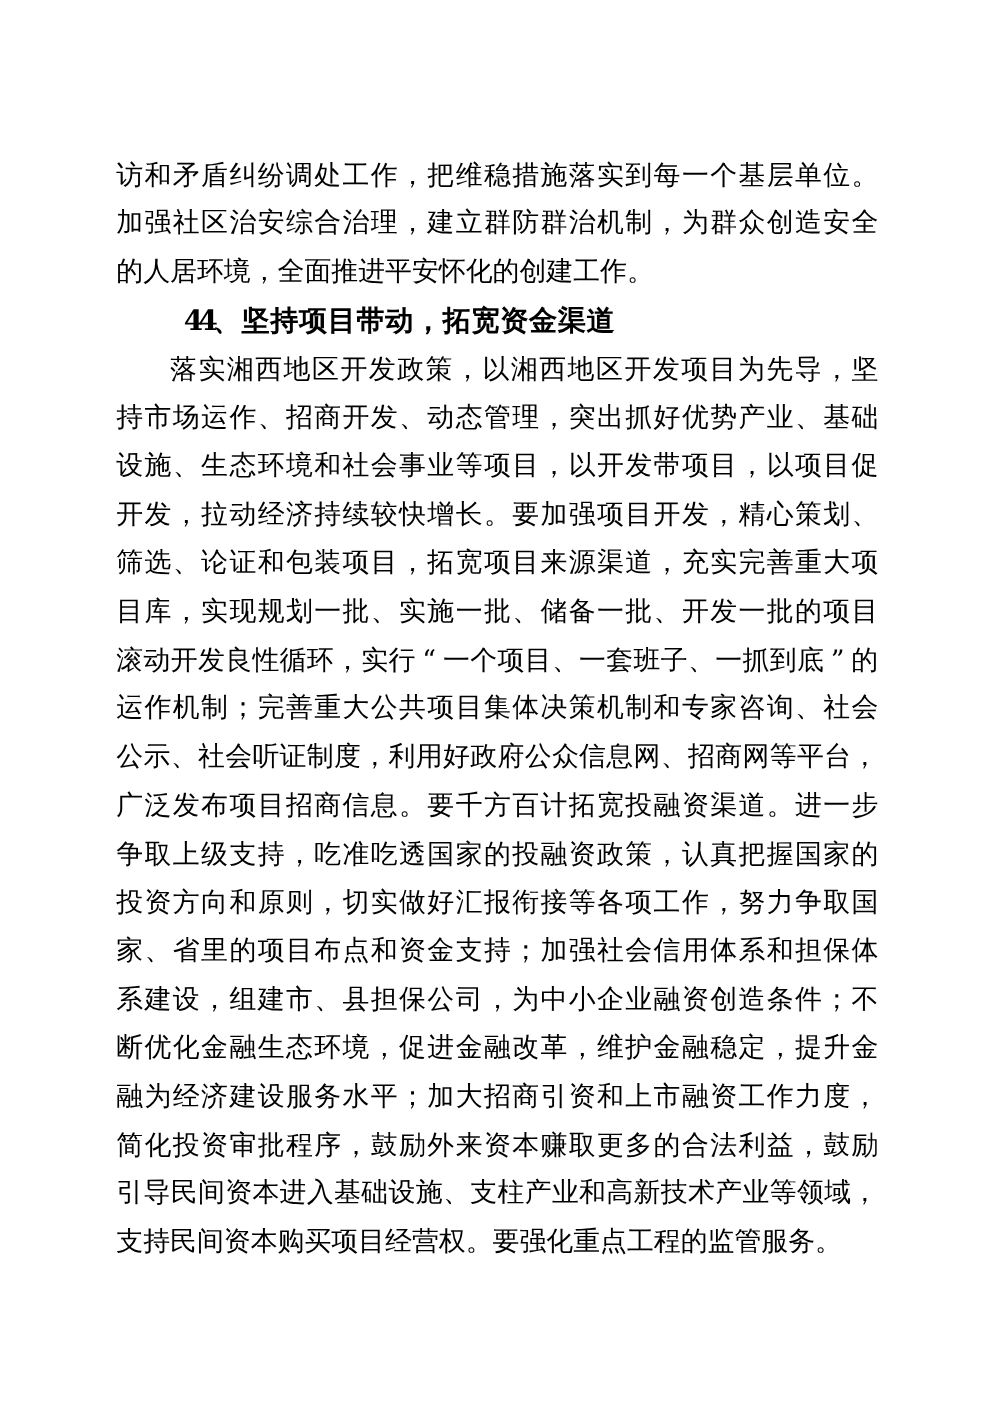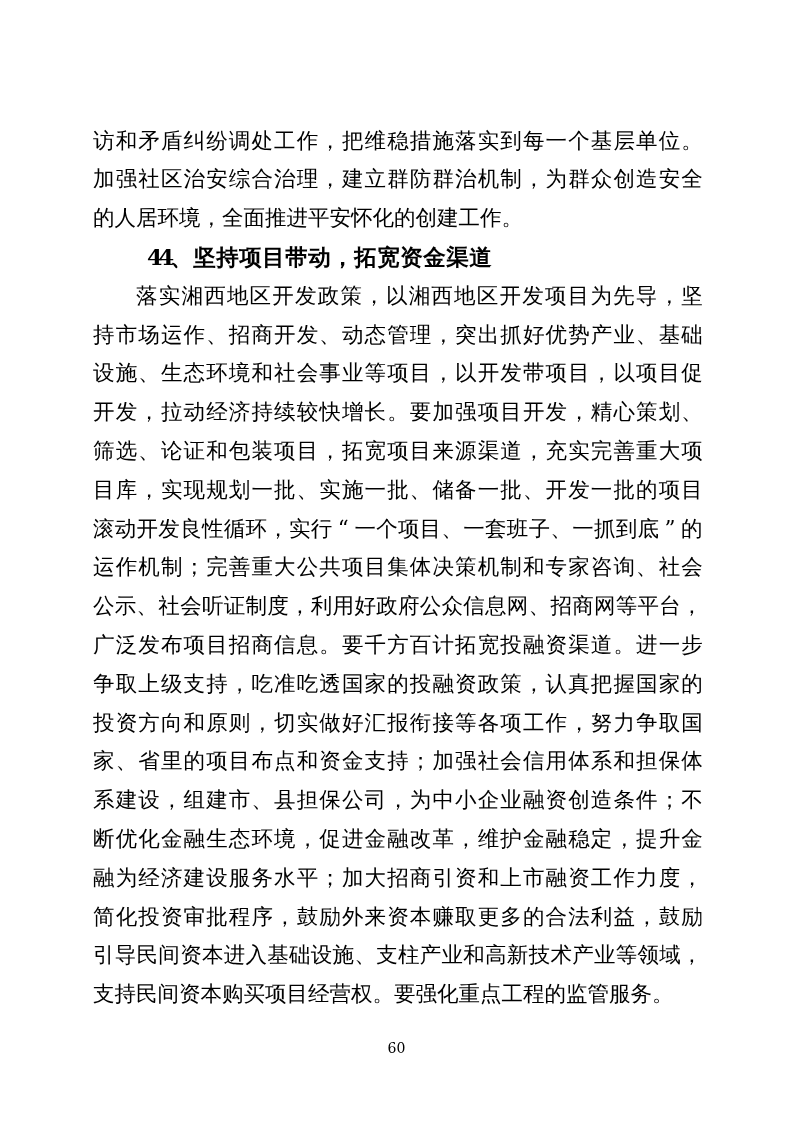--- a/index.html
+++ b/index.html
@@ -718,14 +718,13 @@
         <span>的</span>
         <span>监</span>
         <span>管</span>
         <span>服</span>
         <span>务</span>
         <span>。</span>
       </div>
 
   </div>
 
-  <div class="page-number">60</div>
 </div>
 
 </body></html>

